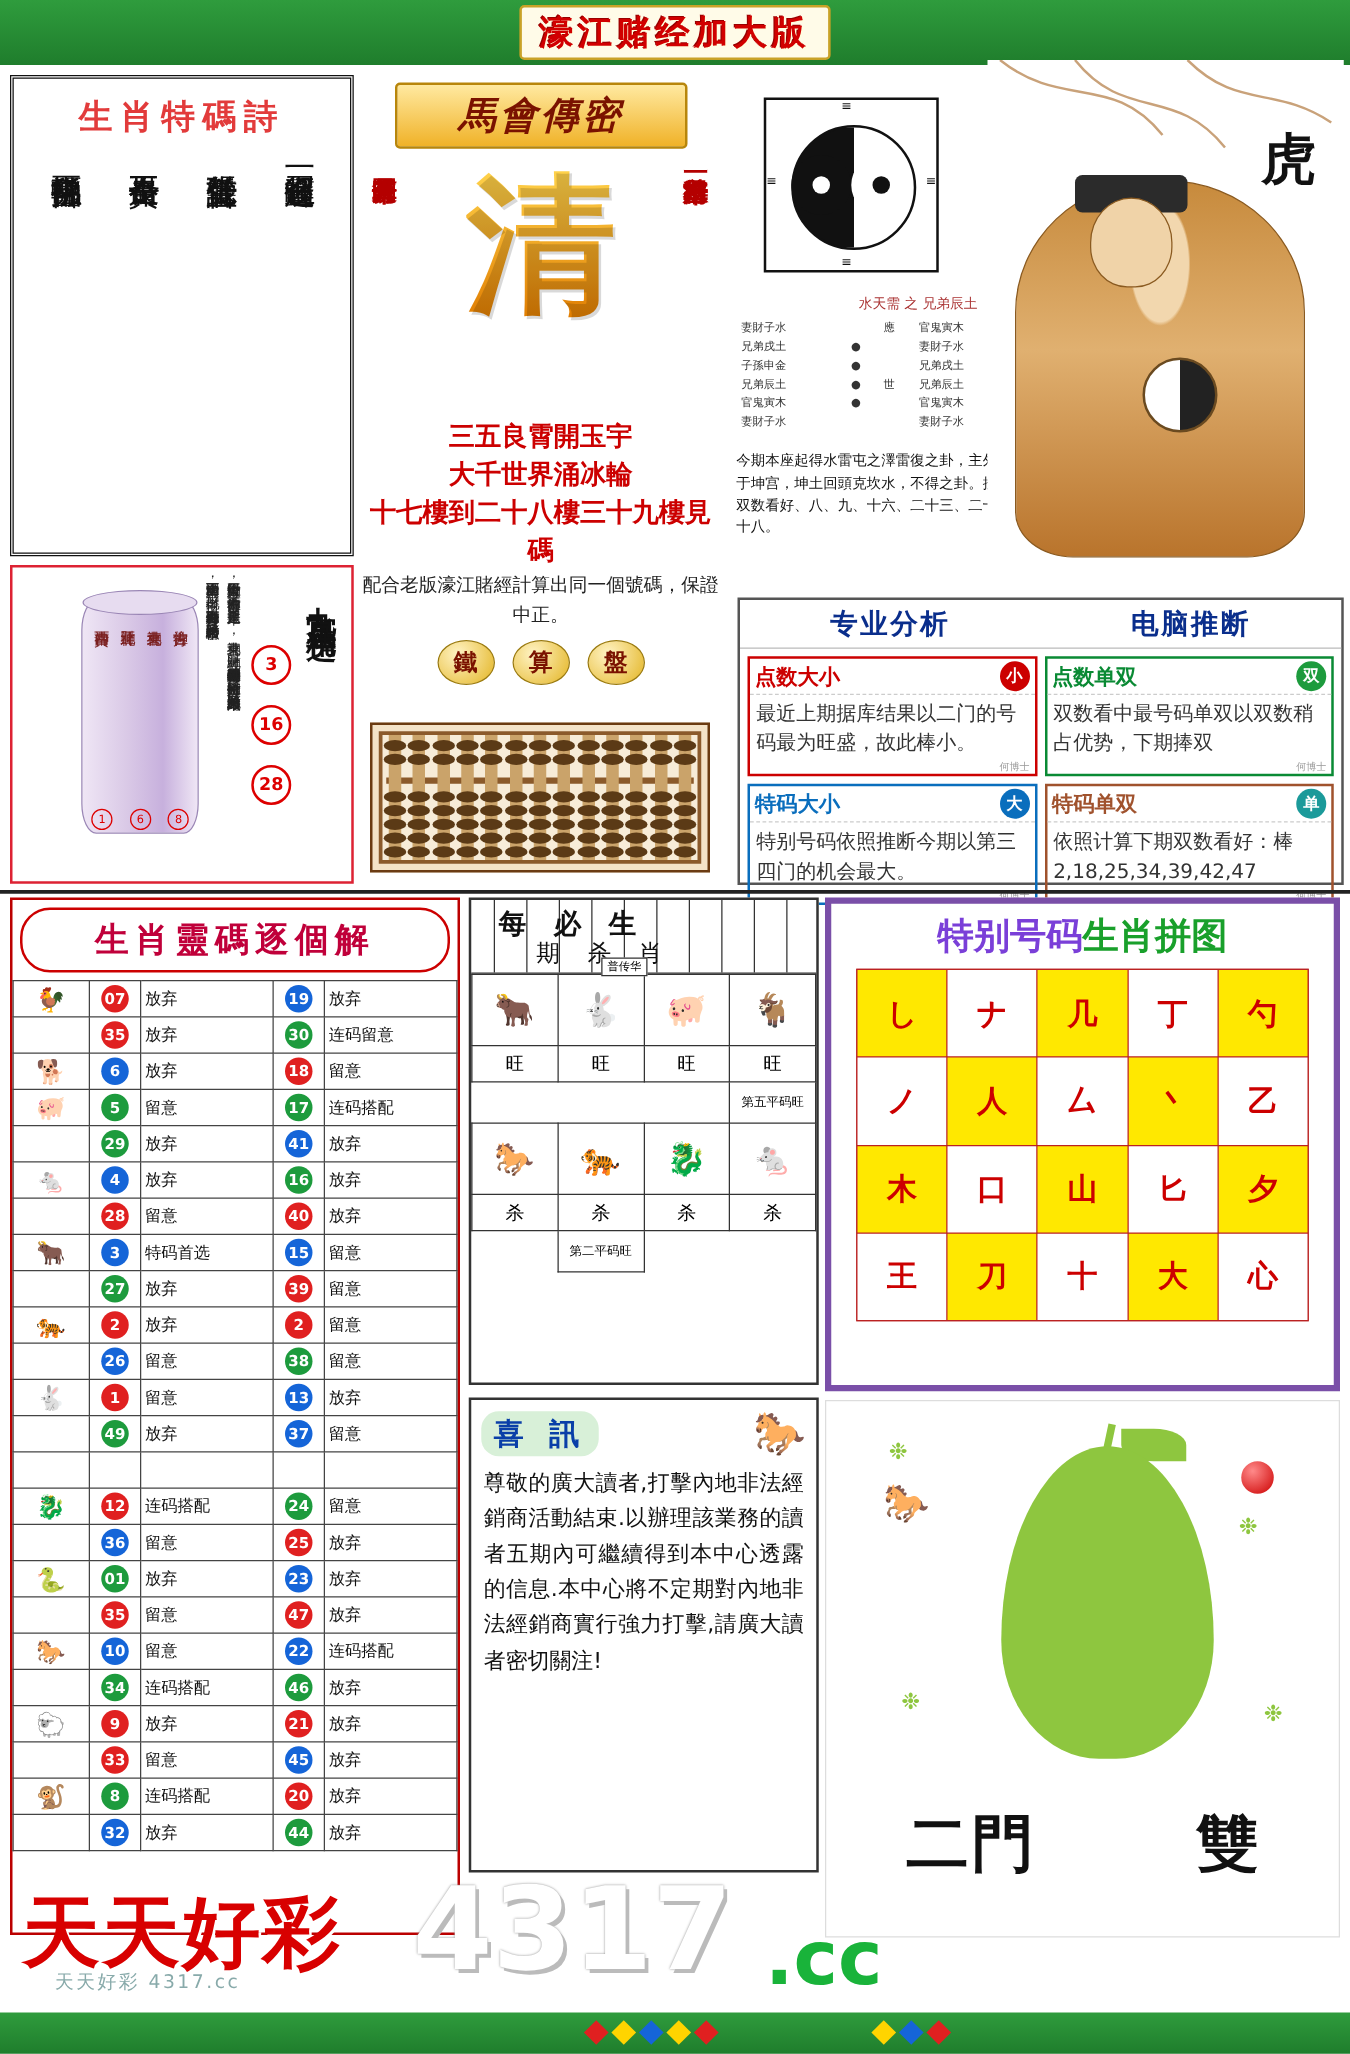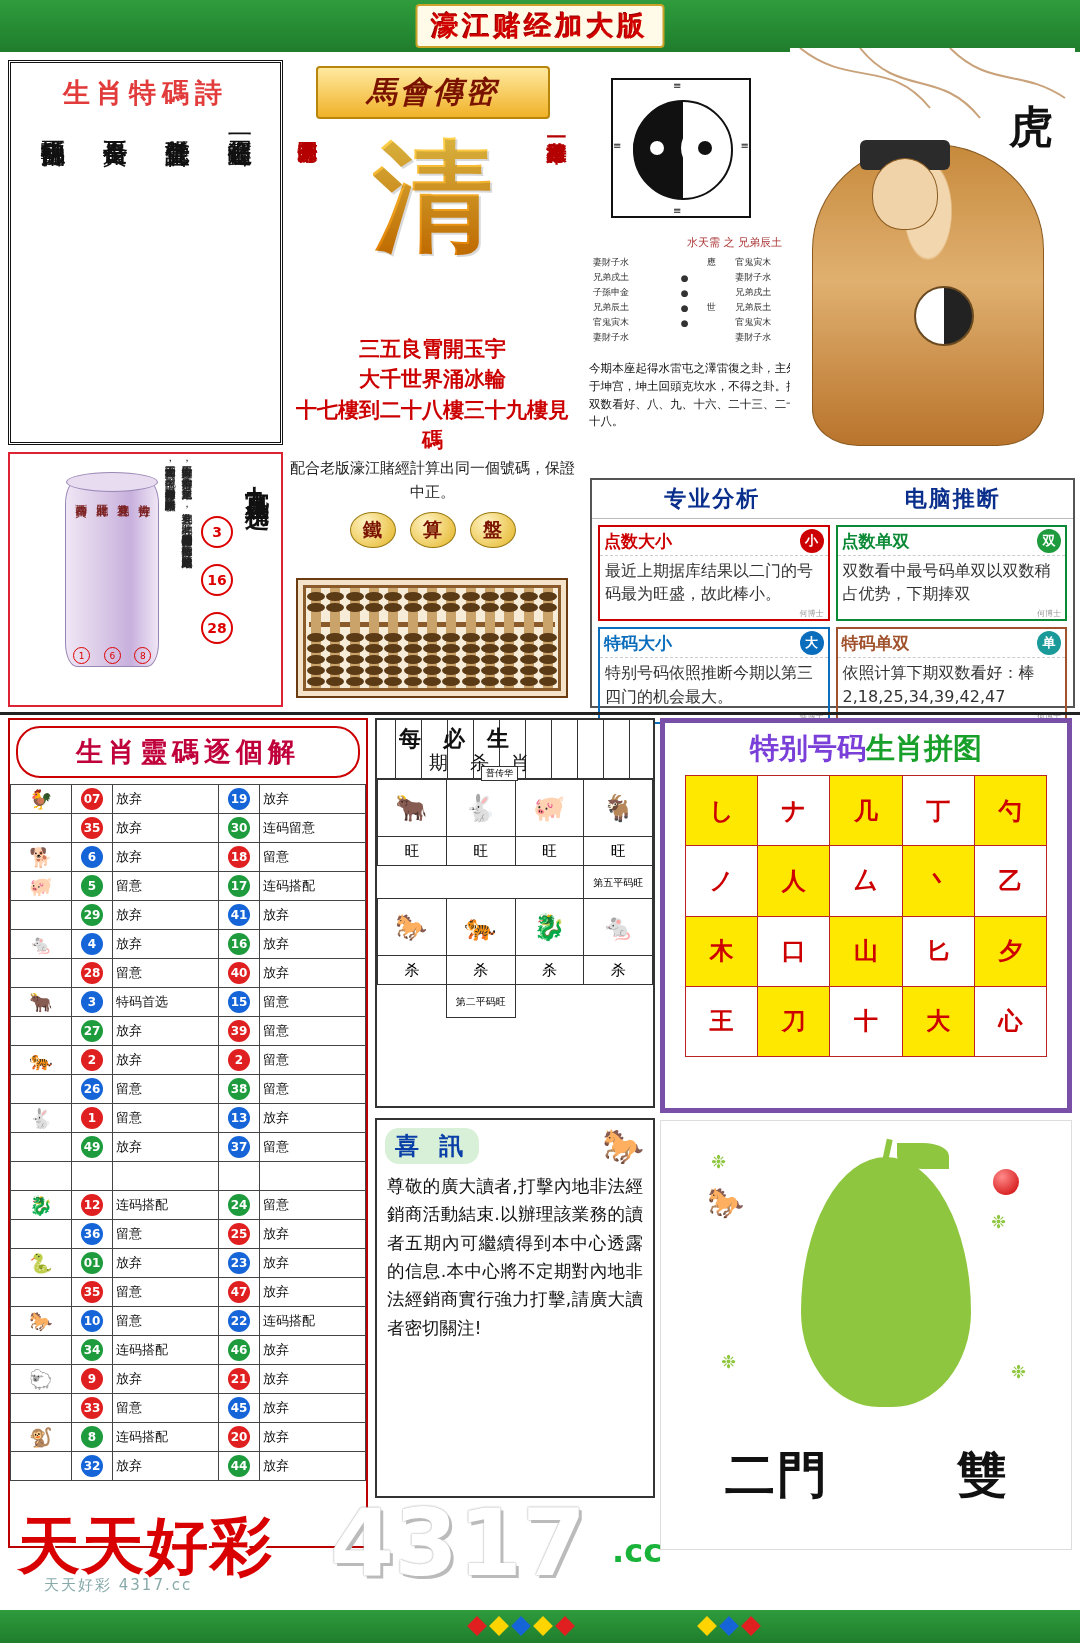--- a/index.html
+++ b/index.html
@@ -200,21 +200,21 @@
   #pear .inner{position:absolute;left:196px;top:150px;width:62px;height:78px;border:4px solid #fff;border-radius:50%;}
   #pear .bigtxt{position:absolute;left:0;bottom:40px;width:412px;display:flex;justify-content:space-around;align-items:center;font-size:50px;font-weight:bold;color:#111;letter-spacing:2px;}
   #pear .ball{position:absolute;right:52px;top:48px;width:26px;height:26px;border-radius:50%;background:radial-gradient(circle at 35% 30%,#ff8a8a,#c00);}
   #pear .horse{position:absolute;left:46px;top:64px;font-size:30px;}
   #pear .sp{position:absolute;color:#8ec63f;font-size:18px;}
 
   
   #watermark{position:absolute;left:0;top:1498px;width:1080px;height:112px;}
   #watermark .t1{position:absolute;left:18px;top:6px;font-size:62px;font-weight:bold;color:#d80000;letter-spacing:2px;text-shadow:2px 2px 0 #fff;}
   #watermark .t2{position:absolute;left:330px;top:-8px;font-size:92px;font-weight:bold;color:#fff;text-shadow:3px 3px 0 #bbb,0 0 2px #888;}
-  #watermark .t3{position:absolute;left:612px;top:34px;font-size:32px;font-weight:bold;color:#19b33a;}
+  #watermark .t3{position:absolute;left:612px;top:34px;font-size:60px;font-weight:bold;color:#19b33a;}
   #watermark .small{position:absolute;left:44px;top:78px;font-size:15px;color:#8aa;letter-spacing:2px;}
 
   
   #bottombar{position:absolute;left:0;top:1610px;width:1080px;height:33px;background:linear-gradient(#2f9c3d,#1f7d2c);}
   #bottombar .dia{position:absolute;top:9px;width:14px;height:14px;transform:rotate(45deg);}
   .sep{position:absolute;left:0;top:712px;width:1080px;height:3px;background:#222;}
 </style>
 </head>
 <body>
 

